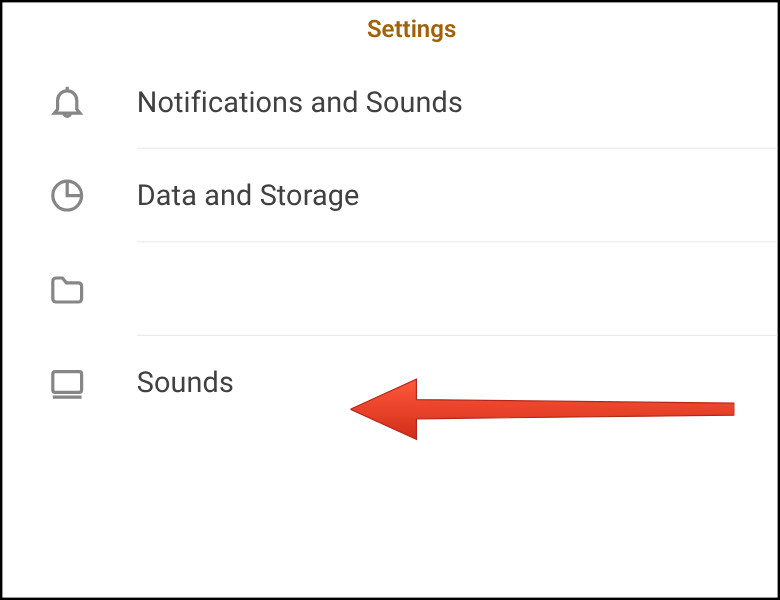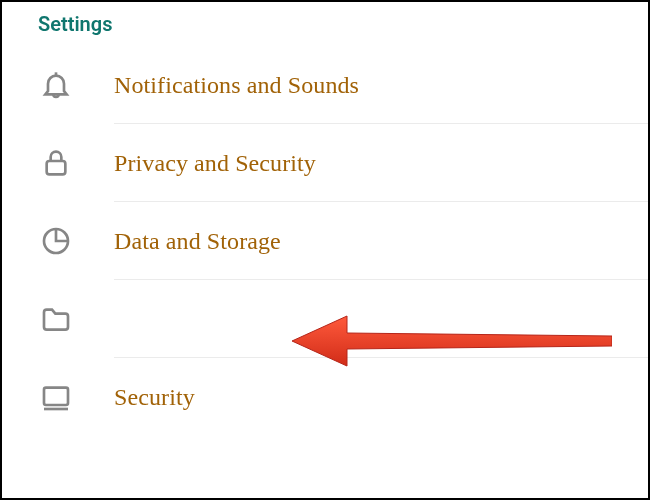--- a/index.html
+++ b/index.html
@@ -7,24 +7,25 @@
     body {
       font-family: -apple-system, BlinkMacSystemFont, "Segoe UI", Roboto, Helvetica, Arial, sans-serif;
       background: #fff;
       border: 2px solid #000;
       position: relative;
     }
     .container {
       padding-top: 6px;
     }
     .section-title {
-      color: #0f766e;
+      color: #a16207;
       font-size: 20px;
       font-weight: 600;
       padding: 4px 0 10px 36px;
+      text-align: center;
     }
     .list {
       display: flex;
       flex-direction: column;
     }
     .row {
       display: flex;
       align-items: center;
       height: 78px;
       padding-left: 36px;
@@ -42,24 +43,23 @@
     }
     .row .icon-wrap svg {
       stroke: #868686;
       fill: none;
       stroke-width: 2;
       width: 32px;
       height: 32px;
     }
     .row .label {
       font-size: 24px;
-      color: #a16207;
+      color: #404040;
       font-weight: 400;
       letter-spacing: 0.1px;
-      font-family: Liberation Serif, serif;
     }
     .row .divider {
       position: absolute;
       bottom: 0;
       left: 112px;
       right: 0;
       height: 1px;
       background: #ebebeb;
     }
     
@@ -86,30 +86,20 @@
         <svg viewBox="0 0 24 24">
             <path d="M18 16.5 V11 a6 6 0 0 0 -12 0 v5.5 L4 19 h16 Z"></path>
             <path d="M10 19 a2 2 0 0 0 4 0"></path>
             <line x1="12" y1="5" x2="12" y2="2.5"></line>
           </svg>
       </span>
       <span class="label">Notifications and Sounds</span>
       <div class="divider"></div>
     </div>
 
-    <div class="row">
-      <span class="icon-wrap">
-        <svg viewBox="0 0 24 24">
-            <rect x="5" y="10.5" width="14" height="10" rx="2"></rect>
-            <path d="M8 10.5 V7.5 a4 4 0 0 1 8 0 v3"></path>
-          </svg>
-      </span>
-      <span class="label">Privacy and Security</span>
-      <div class="divider"></div>
-    </div>
 
     <div class="row">
       <span class="icon-wrap">
         <svg viewBox="0 0 24 24">
             <circle cx="12" cy="12" r="9"></circle>
             <path d="M12 3 V12 H21"></path>
           </svg>
       </span>
       <span class="label">Data and Storage</span>
       <div class="divider"></div>
@@ -125,21 +115,21 @@
       <div class="divider"></div>
     </div>
 
     <div class="row">
       <span class="icon-wrap">
         <svg viewBox="0 0 24 24">
             <rect x="3" y="5" width="18" height="13" rx="1.5"></rect>
             <line x1="3" y1="21" x2="21" y2="21"></line>
           </svg>
       </span>
-      <span class="label">Security</span>
+      <span class="label">Sounds</span>
 
     </div>
 
   </div>
 </div>
 
 <div class="arrow">
   <svg viewBox="0 0 320 60">
     <defs>
       <linearGradient id="arr" x1="0" y1="0" x2="0" y2="1">

